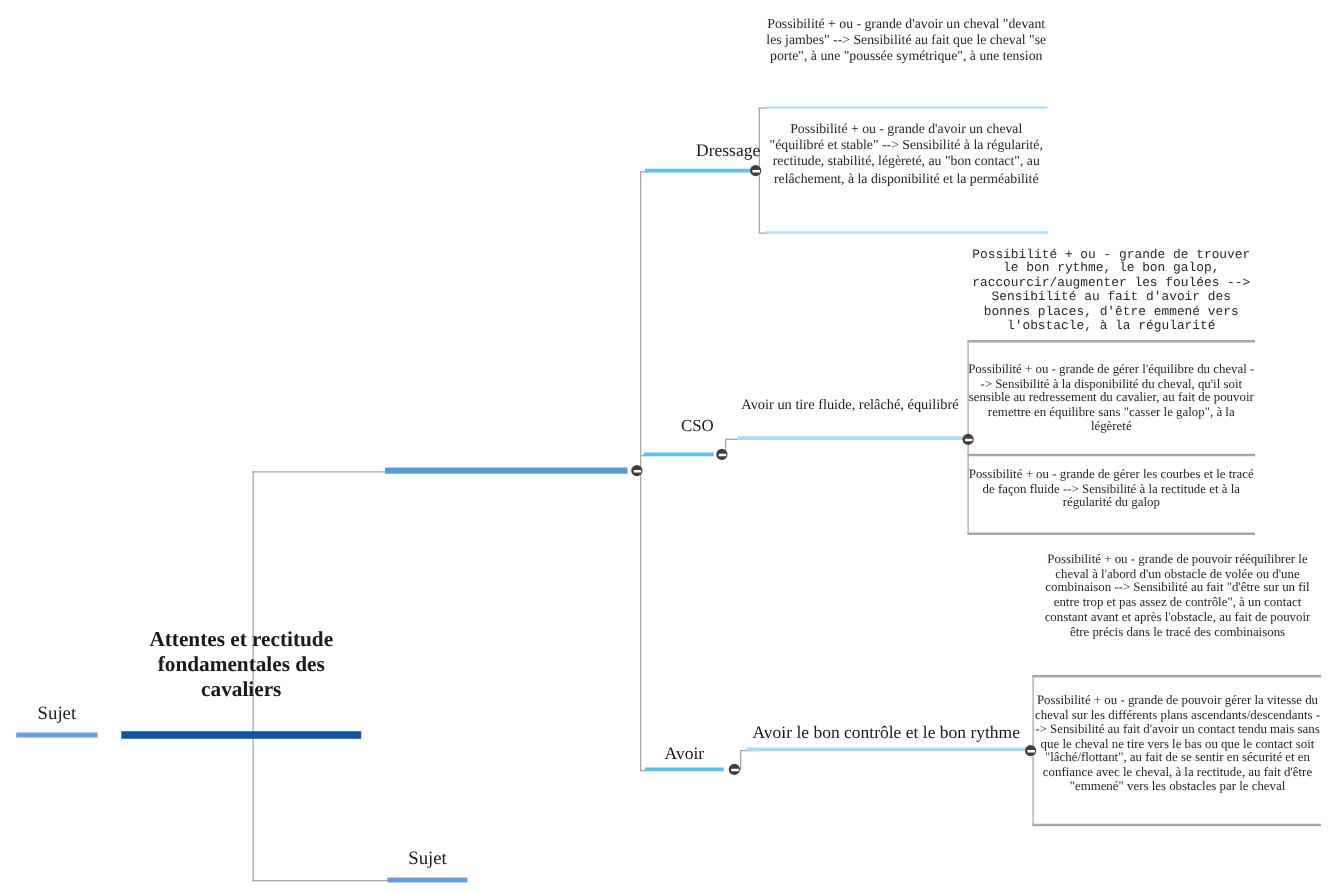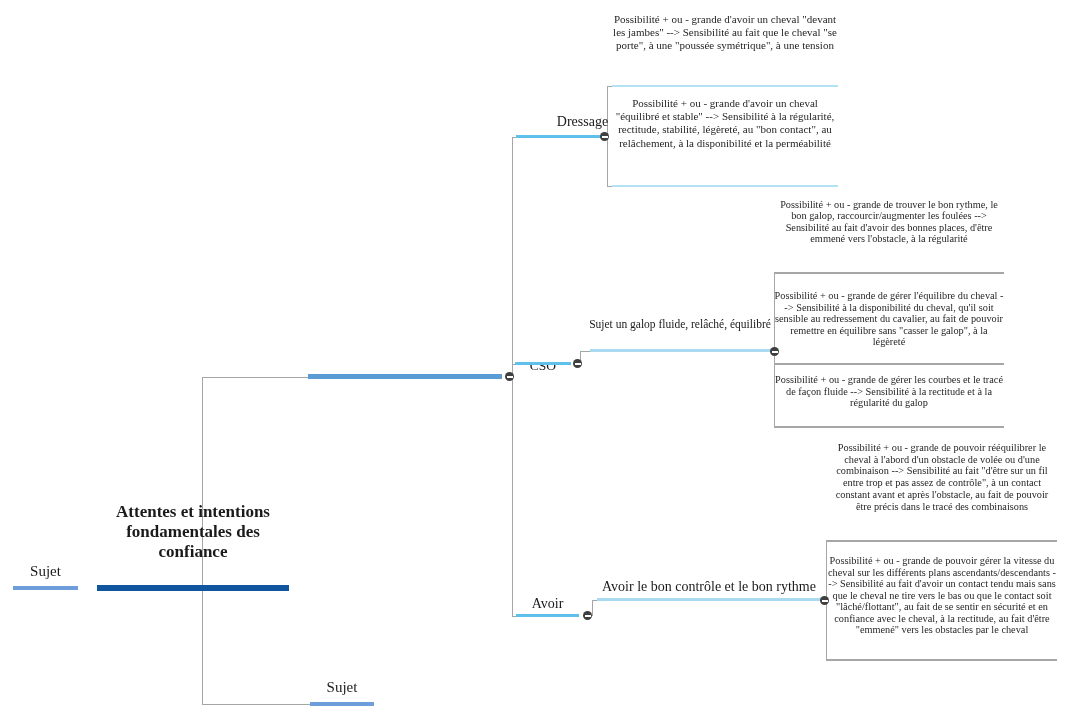--- a/index.html
+++ b/index.html
@@ -53,40 +53,40 @@
   <div class="underline" style="left:516px;top:135px;width:85px;height:3px;background:#5fc0eb;z-index:2;"></div>
   <div class="underline" style="left:515px;top:362px;width:56px;height:3px;background:#5fc0eb;z-index:2;"></div>
   <div class="underline" style="left:516px;top:614px;width:63px;height:3px;background:#5fc0eb;z-index:2;"></div>
   <div class="underline" style="left:590px;top:349px;width:181px;height:2.5px;background:#a9daf2;z-index:2;"></div>
   <div class="underline" style="left:597px;top:598px;width:224px;height:2.5px;background:#a9daf2;z-index:2;"></div>
   <div class="underline" style="left:612px;top:85px;width:226px;height:2px;background:#b4e2f5;z-index:2;"></div>
   <div class="underline" style="left:612px;top:185px;width:226px;height:2px;background:#b4e2f5;z-index:2;"></div>
 
   <div class="label" style="left:13px;top:563px;width:65px;font-size:15px;">Sujet</div>
 
-  <div class="label bold" style="left:113px;top:502px;width:160px;font-size:17px;line-height:20px;">Attentes et intentions fondamentales des confiance</div>
+  <div class="label bold" style="left:113px;top:502px;width:160px;font-size:17px;line-height:20px;">Attentes et rectitude fondamentales des cavaliers</div>
 
 
   <div class="label" style="left:310px;top:679px;width:64px;font-size:15px;">Sujet</div>
 
   <div class="label" style="left:540px;top:114px;width:85px;font-size:14px;">Dressage</div>
 
-  <div class="label" style="left:515px;top:358px;width:56px;font-size:13.5px;">CSO</div>
+  <div class="label" style="left:515px;top:333px;width:56px;font-size:13.5px;text-align:right;">CSO</div>
 
   <div class="label" style="left:516px;top:596px;width:63px;font-size:14px;">Avoir</div>
 
-  <div class="label" style="left:587px;top:317px;width:186px;font-size:11.5px;line-height:14px;">Sujet un galop fluide, relâché, équilibré</div>
+  <div class="label" style="left:587px;top:317px;width:186px;font-size:11.5px;line-height:14px;">Avoir un tire fluide, relâché, équilibré</div>
 
   <div class="label" style="left:597px;top:580px;width:224px;font-size:14px;line-height:14px;">Avoir le bon contrôle et le bon rythme</div>
 
   <div class="leaf" style="left:612px;top:13px;width:226px;font-size:11px;line-height:13.2px;">Possibilité + ou - grande d'avoir un cheval "devant les jambes" --&gt; Sensibilité au fait que le cheval "se porte", à une "poussée symétrique", à une tension</div>
 
   <div class="leaf" style="left:612px;top:97px;width:226px;font-size:11px;line-height:13.2px;">Possibilité + ou - grande d'avoir un cheval "équilibré et stable" --&gt; Sensibilité à la régularité, rectitude, stabilité, légèreté, au "bon contact", au relâchement, à la disponibilité et la perméabilité</div>
 
-  <div class="leaf" style="left:774px;top:199px;width:230px;font-size:10.3px;line-height:11.4px;">Possibilité + ou - grande de trouver le bon rythme, le bon galop, raccourcir/augmenter les foulées --&gt; Sensibilité au fait d'avoir des bonnes places, d'être emmené vers l'obstacle, à la régularité</div>
+  <div class="leaf" style="left:774px;top:199px;width:230px;font-size:10.3px;line-height:11.4px;font-family:Liberation Mono, monospace;">Possibilité + ou - grande de trouver le bon rythme, le bon galop, raccourcir/augmenter les foulées --&gt; Sensibilité au fait d'avoir des bonnes places, d'être emmené vers l'obstacle, à la régularité</div>
 
   <div class="leaf" style="left:774px;top:290px;width:230px;font-size:10.3px;line-height:11.6px;">Possibilité + ou - grande de gérer l'équilibre du cheval --&gt; Sensibilité à la disponibilité du cheval, qu'il soit sensible au redressement du cavalier, au fait de pouvoir remettre en équilibre sans "casser le galop", à la légèreté</div>
 
   <div class="leaf" style="left:774px;top:374px;width:230px;font-size:10.3px;line-height:11.6px;">Possibilité + ou - grande de gérer les courbes et le tracé de façon fluide --&gt; Sensibilité à la rectitude et à la régularité du galop</div>
 
   <div class="leaf" style="left:827px;top:442px;width:230px;font-size:10.3px;line-height:11.7px;">Possibilité + ou - grande de pouvoir rééquilibrer le cheval à l'abord d'un obstacle de volée ou d'une combinaison --&gt; Sensibilité au fait "d'être sur un fil entre trop et pas assez de contrôle", à un contact constant avant et après l'obstacle, au fait de pouvoir être précis dans le tracé des combinaisons</div>
 
   <div class="leaf" style="left:827px;top:555px;width:230px;font-size:10.3px;line-height:11.5px;">Possibilité + ou - grande de pouvoir gérer la vitesse du cheval sur les différents plans ascendants/descendants --&gt; Sensibilité au fait d'avoir un contact tendu mais sans que le cheval ne tire vers le bas ou que le contact soit "lâché/flottant", au fait de se sentir en sécurité et en confiance avec le cheval, à la rectitude, au fait d'être "emmené" vers les obstacles par le cheval</div>
 
   <div class="collapse" style="left:505px;top:372px;"></div>

